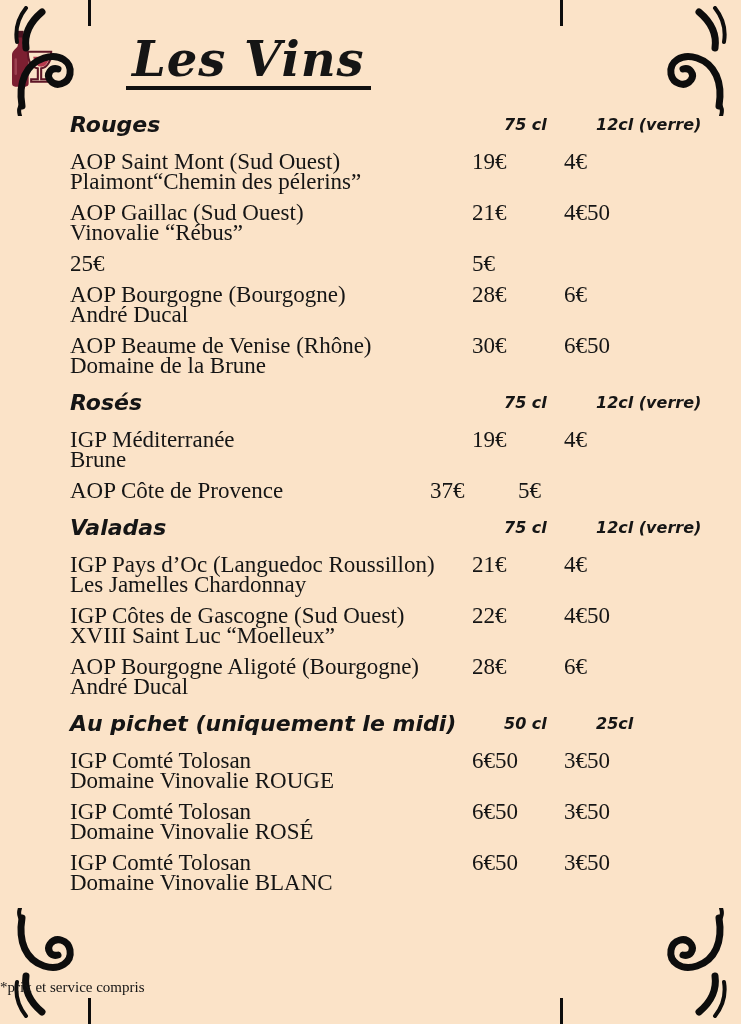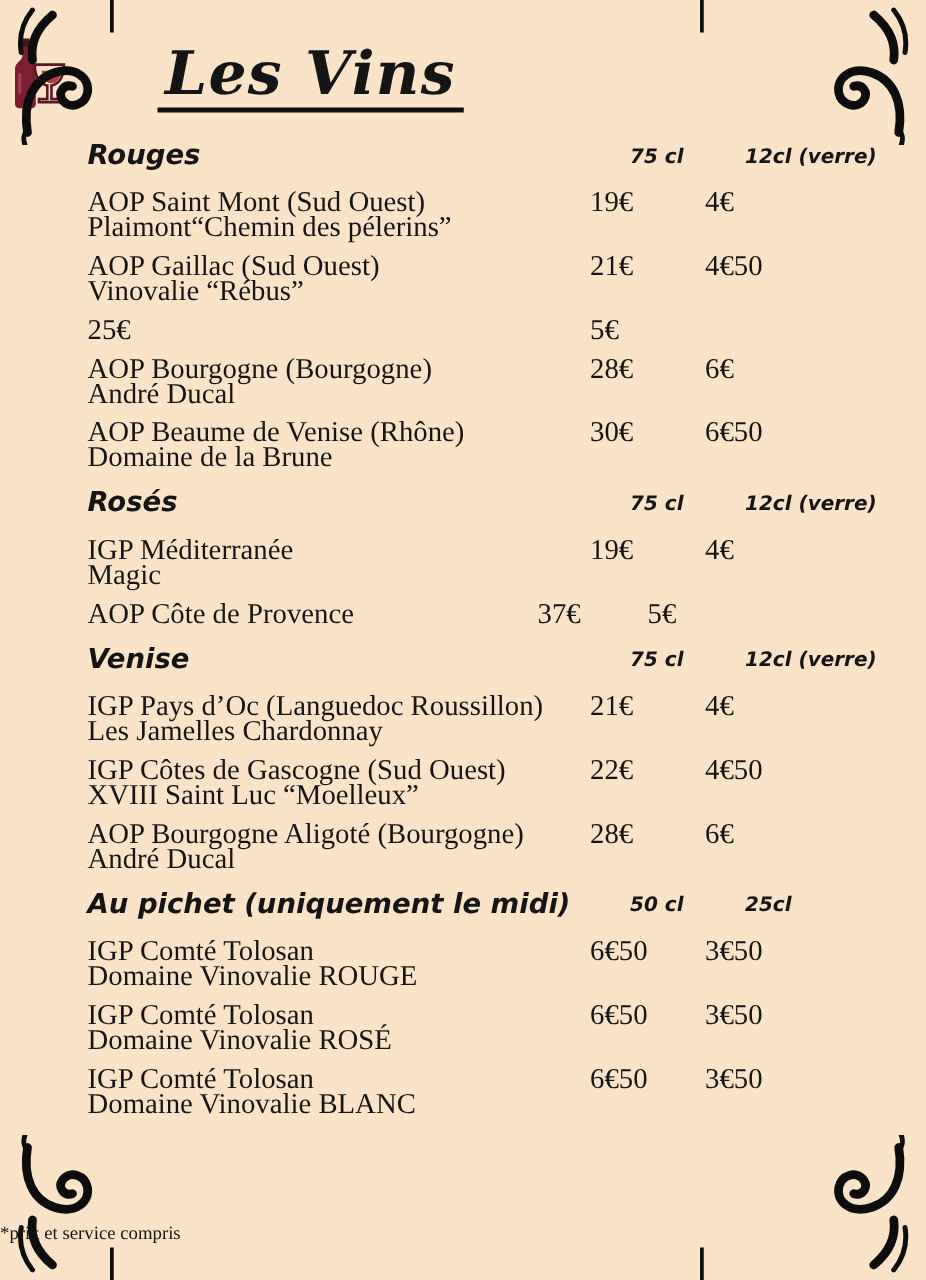--- a/index.html
+++ b/index.html
@@ -182,36 +182,36 @@
       </section>
       <section class="section">
         <div class="sec-row">
           <span class="sec-name">Rosés</span>
           <span class="sec-col">75 cl</span>
           <span class="sec-col">12cl (verre)</span>
         </div>
         <div class="item-row">
           <div class="item-names">
             <div class="item-line1">IGP Méditerranée</div>
-            <div class="item-line2">Magic</div>
+            <div class="item-line2">Brune</div>
           </div>
           <span class="price price1">19€</span>
           <span class="price price2">4€</span>
         </div>
         <div class="item-row shifted">
           <div class="item-names">
             <div class="item-line1">AOP Côte de Provence</div>
           </div>
           <span class="price price1">37€</span>
           <span class="price price2">5€</span>
         </div>
       </section>
       <section class="section">
         <div class="sec-row">
-          <span class="sec-name">Venise</span>
+          <span class="sec-name">Valadas</span>
           <span class="sec-col">75 cl</span>
           <span class="sec-col">12cl (verre)</span>
         </div>
         <div class="item-row">
           <div class="item-names">
             <div class="item-line1">IGP Pays d’Oc (Languedoc Roussillon)</div>
             <div class="item-line2">Les Jamelles Chardonnay</div>
           </div>
           <span class="price price1">21€</span>
           <span class="price price2">4€</span>

